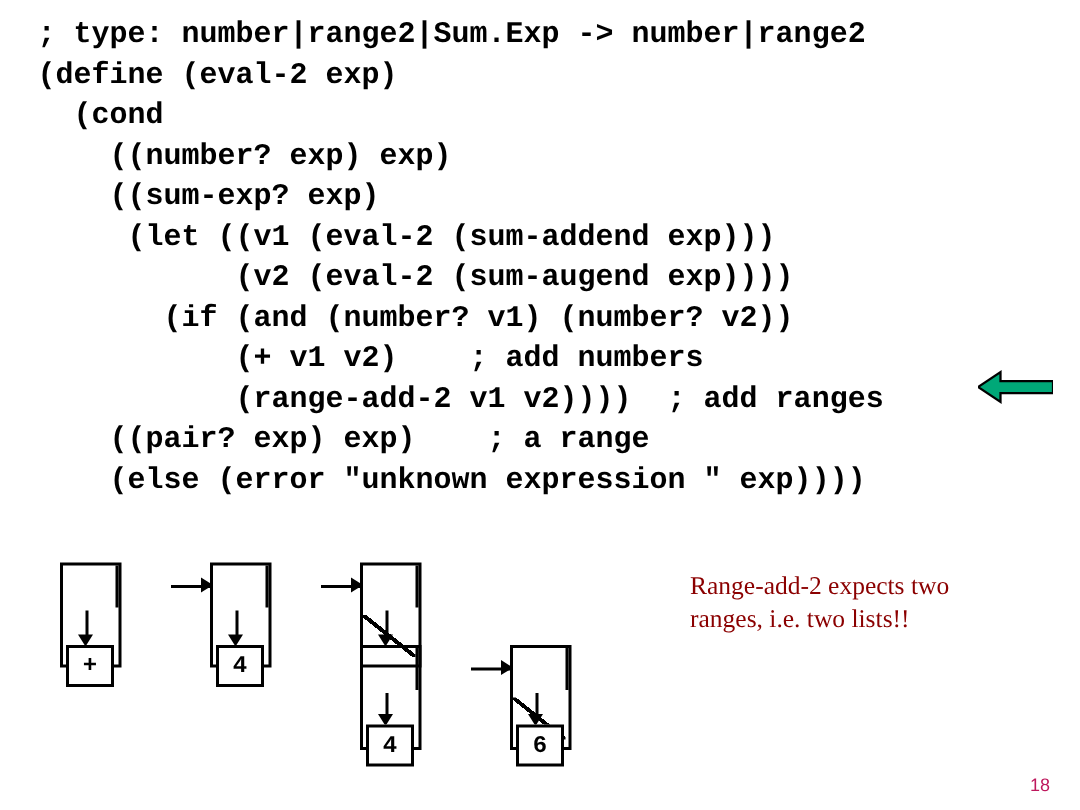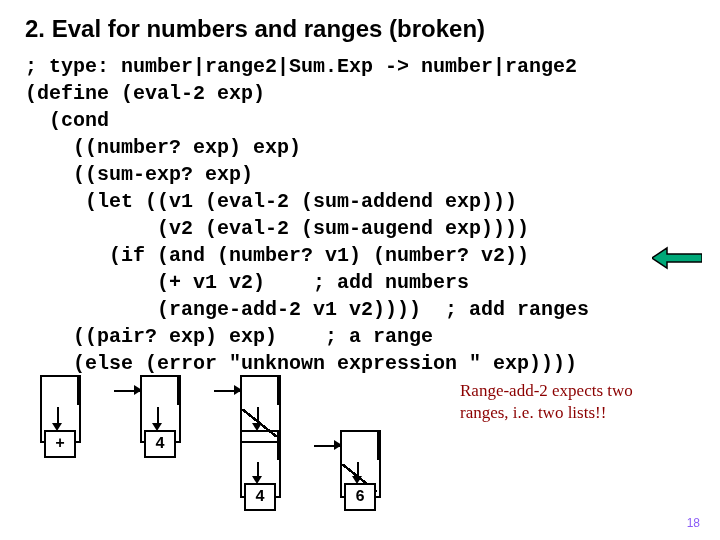--- a/index.html
+++ b/index.html
@@ -1,36 +1,35 @@
 <!DOCTYPE html>
 <html><head>
 <meta charset="utf-8">
 <style>
 body{margin:0;background:#fff;font-family:Arial,sans-serif;width:720px;height:540px;position:relative;overflow:hidden}
 .slide{padding:10px 25px}
 .title{font-size:24px;font-weight:bold;color:#000;margin:5px 0 10px 0;text-align:left}
 .code{font-family:"Courier New",monospace;font-size:20px;font-weight:bold;color:#000;line-height:1.35;white-space:pre}
 .comment{color:#8B0000;font-family:"Times New Roman",serif;font-size:17px;position:absolute;right:60px;top:380px;line-height:1.3;width:200px}
-.pagenum{position:absolute;right:20px;bottom:10px;font-size:12px;color:#8b5cf6}
+.pagenum{position:absolute;right:20px;bottom:10px;font-size:12px;color:#be185d}
 .arrow{position:absolute;right:18px;top:243px;width:50px;height:20px}
 .arrow svg{width:50px;height:30px}
 .diagram{position:absolute;left:40px;top:375px}
 .cons{display:inline-block;border:2px solid #000;vertical-align:top}
 .cell{display:inline-block;width:35px;height:28px;border-right:2px solid #000;position:relative}
 .cell:last-child{border-right:none}
 .nil{position:relative}
 .nil::after{content:"";position:absolute;left:0;top:0;width:100%;height:100%;background:linear-gradient(to top right,transparent 47%,#000 47%,#000 53%,transparent 53%)}
 .valbox{border:2px solid #000;width:28px;height:24px;text-align:center;font-family:"Courier New",monospace;font-size:16px;font-weight:bold;line-height:24px;background:#fff}
 .ptr-line{position:absolute;background:#000}
 </style>
 </head>
 <body>
 
 <div class="slide">
-  <div class="title">2. Eval for numbers and ranges (broken)</div>
   <div class="code"><span>; type: number|range2|Sum.Exp -&gt; number|range2</span>
 <span>(define (eval-2 exp)</span>
 <span>  (cond</span>
 <span>    ((number? exp) exp)</span>
 <span>    ((sum-exp? exp)</span>
 <span>     (let ((v1 (eval-2 (sum-addend exp)))</span>
 <span>           (v2 (eval-2 (sum-augend exp))))</span>
 <span>       (if (and (number? v1) (number? v2))</span>
 <span>           (+ v1 v2)    ; add numbers</span>
 <span>           (range-add-2 v1 v2))))  ; add ranges</span>

